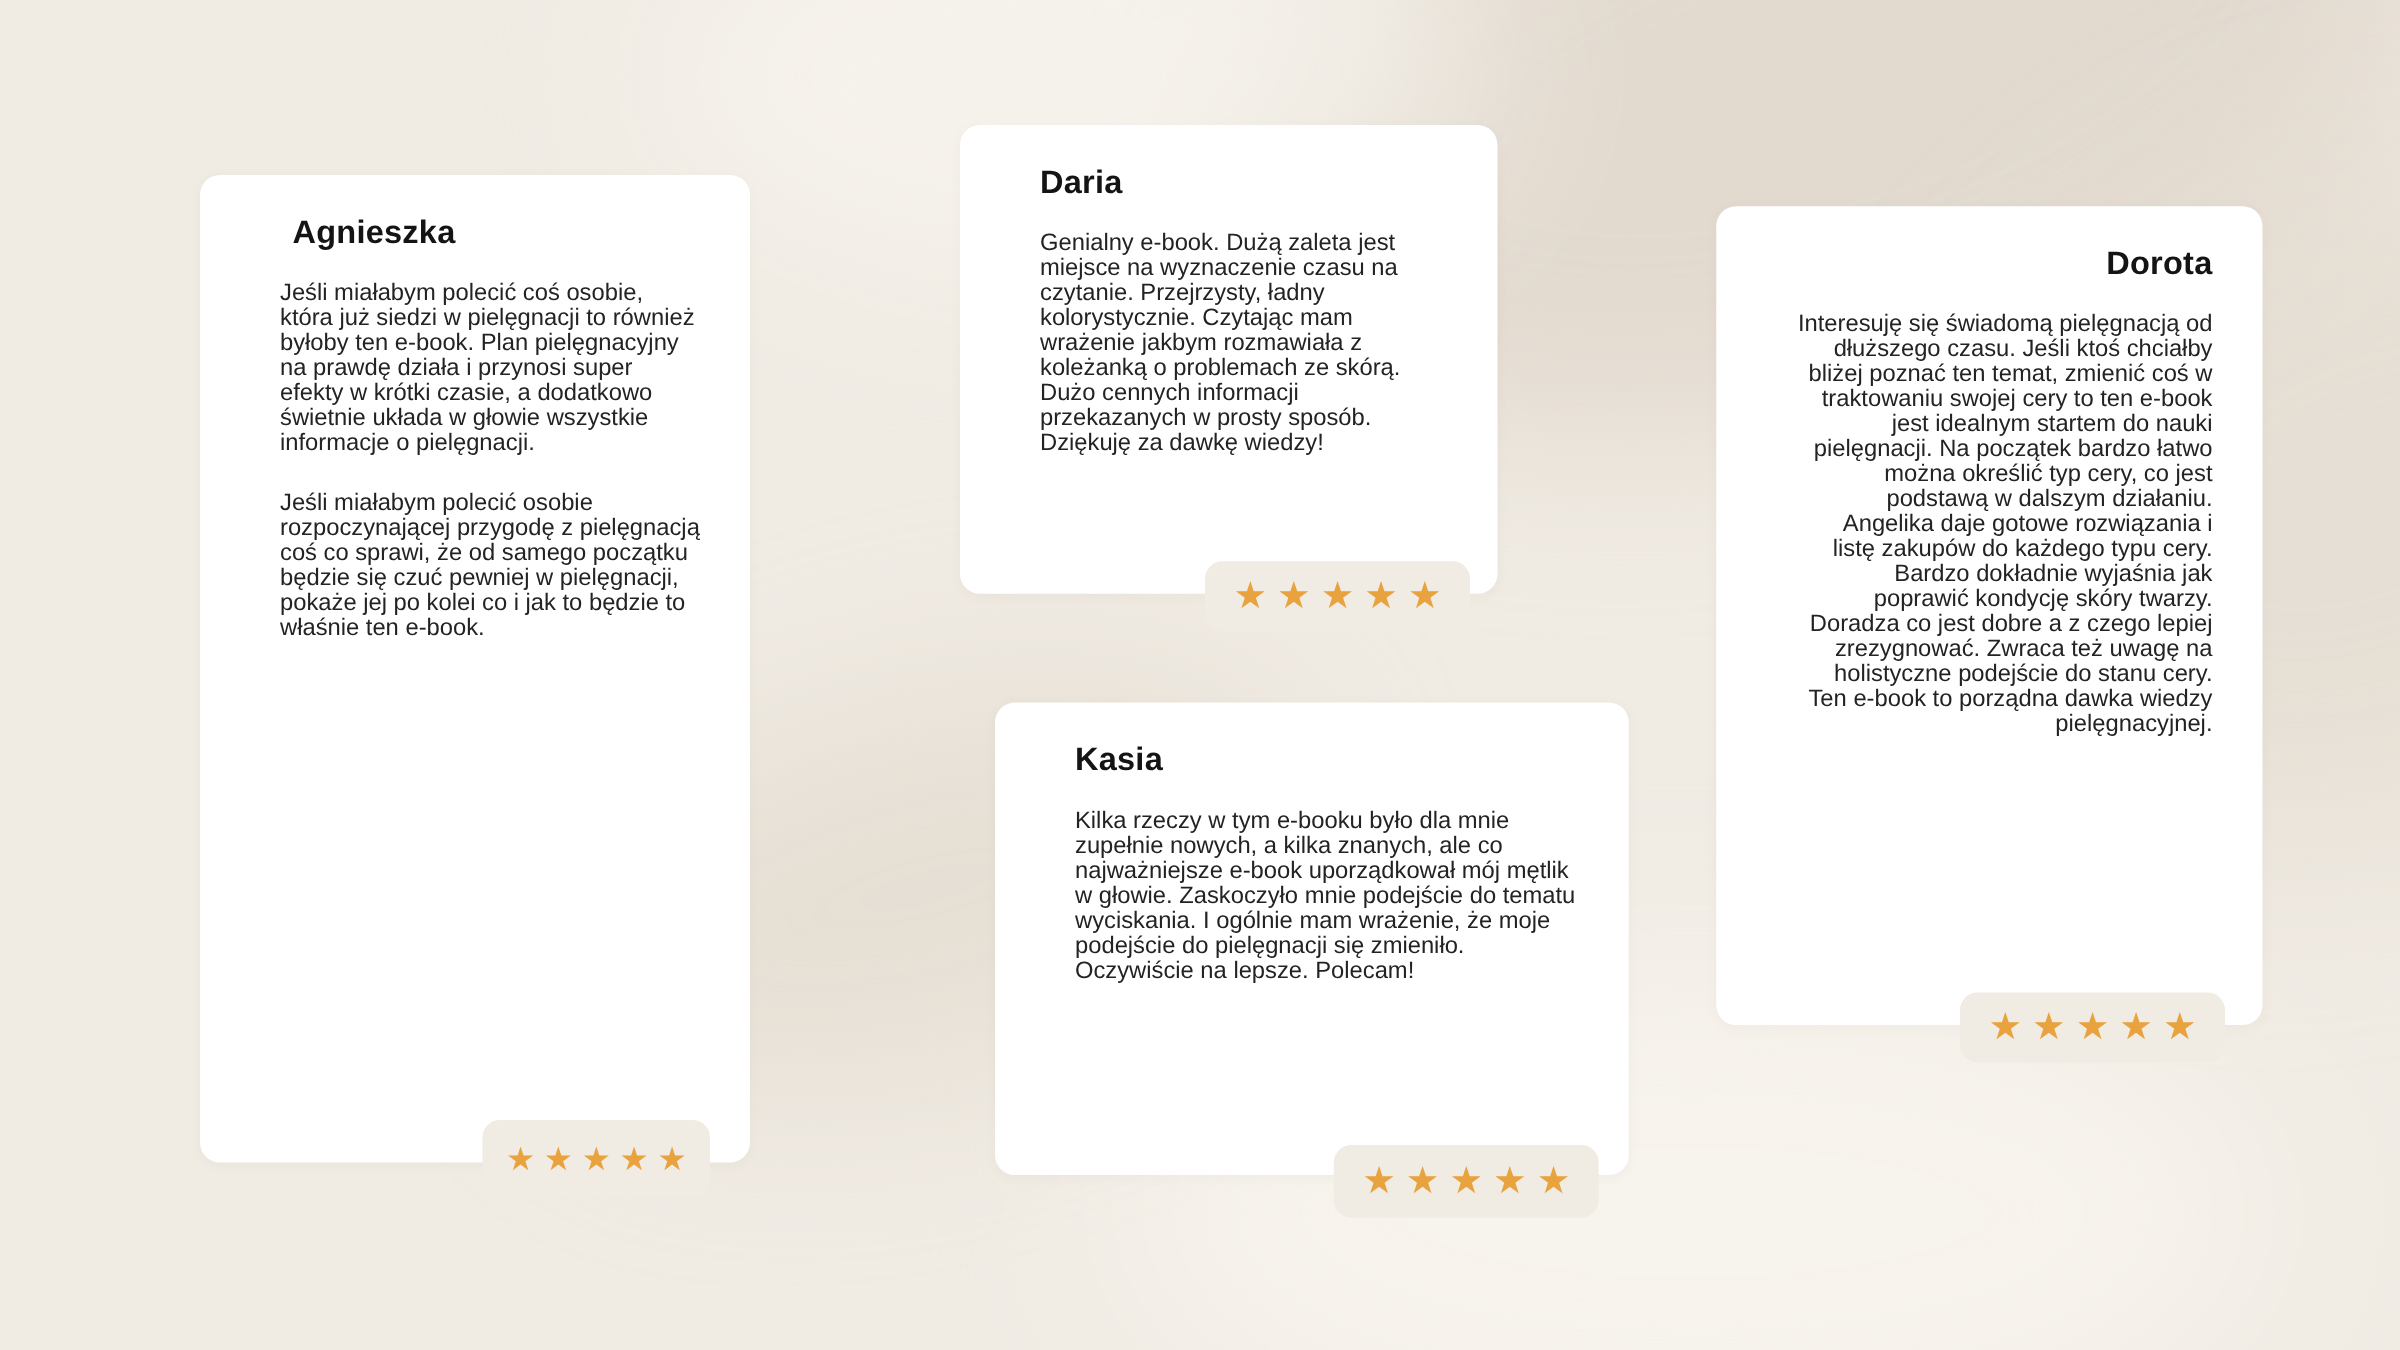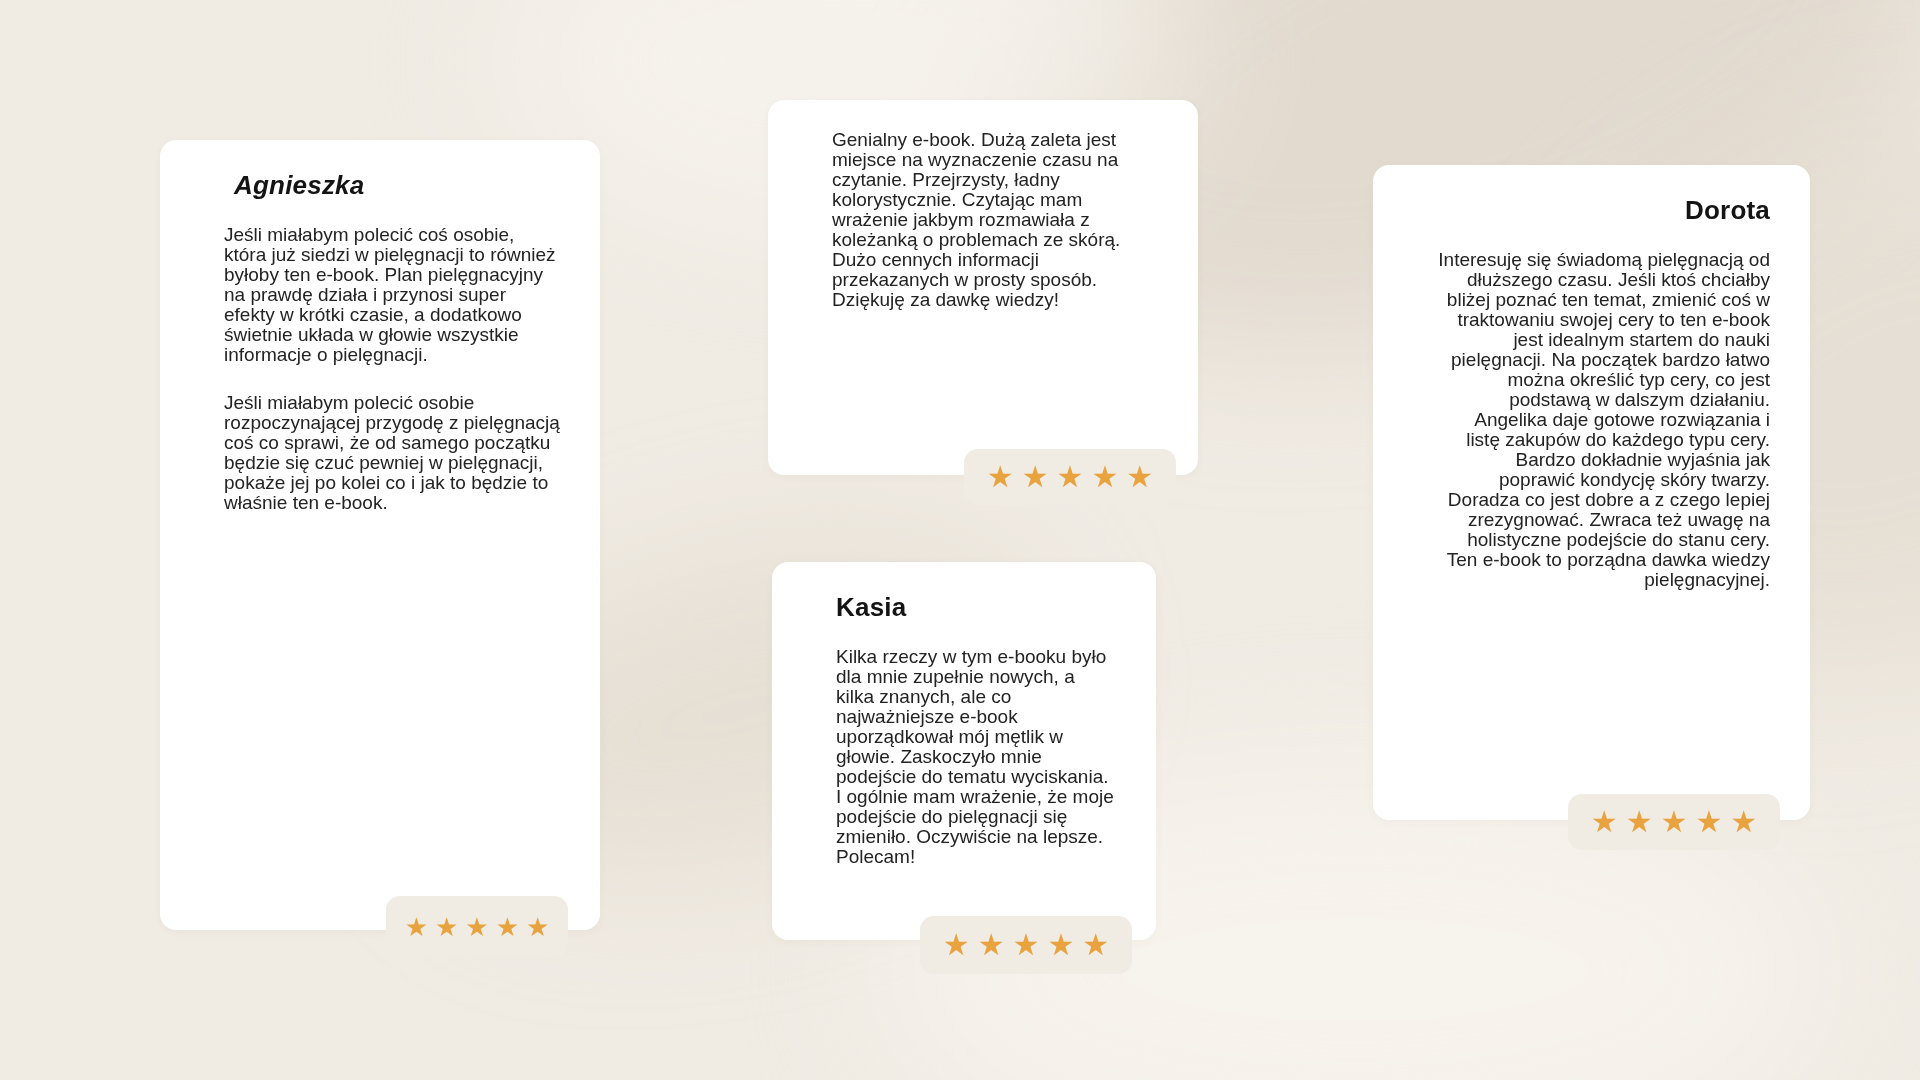--- a/index.html
+++ b/index.html
@@ -67,23 +67,23 @@
     margin-bottom: 24px;
   }
   .card .review-body p {
     font-size: 19px;
     line-height: 20px;
     color: var(--text-color, #222);
   }
   .card .review-body p + p { margin-top: 28px; }
 
   .card-agnieszka { left: 160px; top: 140px; width: 440px; height: 790px; }
-  .card-agnieszka .name { padding-left: 10px; font-style: italic; }
+  .card-agnieszka .name { padding-left: 10px; }
   .card-daria     { left: 768px; top: 100px; width: 430px; height: 375px; }
-  .card-kasia     { left: 772px; top: 562px; width: 384px; height: 378px; }
+  .card-kasia     { left: 796px; top: 562px; width: 507px; height: 378px; }
   .card-dorota    { left: 1373px; top: 165px; width: 437px; height: 655px; text-align: right; }
 
   .stars-badge {
     position: absolute;
     background: var(--background-color, #f0ebe3);
     border-radius: 14px;
     display: flex;
     align-items: center;
     justify-content: center;
   }
@@ -115,20 +115,21 @@
   <div class="review-body">
     <p>Jeśli miałabym polecić coś osobie, która już siedzi w pielęgnacji to również byłoby ten e-book. Plan pielęgnacyjny na prawdę działa i przynosi super efekty w krótki czasie, a dodatkowo świetnie układa w głowie wszystkie informacje o pielęgnacji.</p>
     <p>Jeśli miałabym polecić osobie rozpoczynającej przygodę z pielęgnacją coś co sprawi, że od samego początku będzie się czuć pewniej w pielęgnacji, pokaże jej po kolei co i jak to będzie to właśnie ten e-book.</p>
   </div>
   <div class="stars-badge">
     <span class="stars">★★★★★</span>
   </div>
 </div>
 
 <div class="card card-daria">
+  <div class="name">Daria</div>
   <div class="review-body">
     <p>Genialny e-book. Dużą zaleta jest miejsce na wyznaczenie czasu na czytanie. Przejrzysty, ładny kolorystycznie. Czytając mam wrażenie jakbym rozmawiała z koleżanką o problemach ze skórą. Dużo cennych informacji przekazanych w prosty sposób. Dziękuję za dawkę wiedzy!</p>
   </div>
   <div class="stars-badge">
     <span class="stars">★★★★★</span>
   </div>
 </div>
 
 <div class="card card-kasia">
   <div class="name">Kasia</div>

